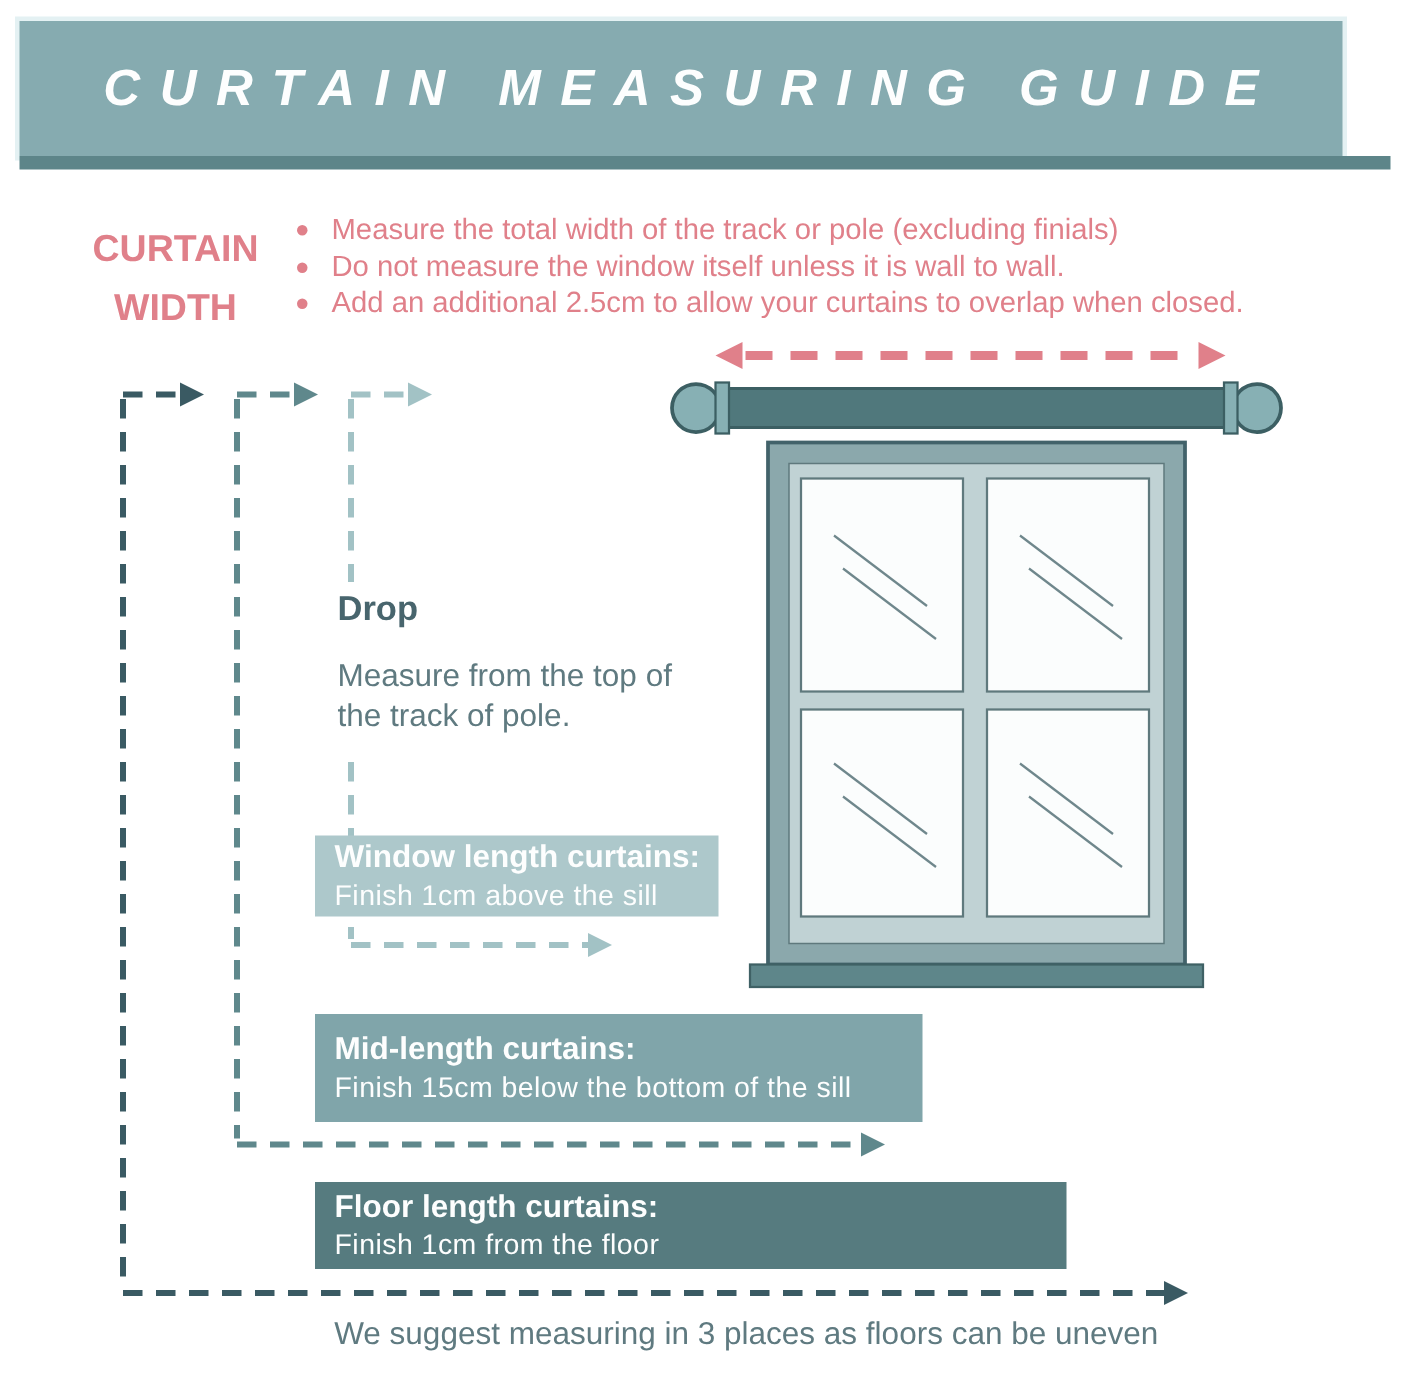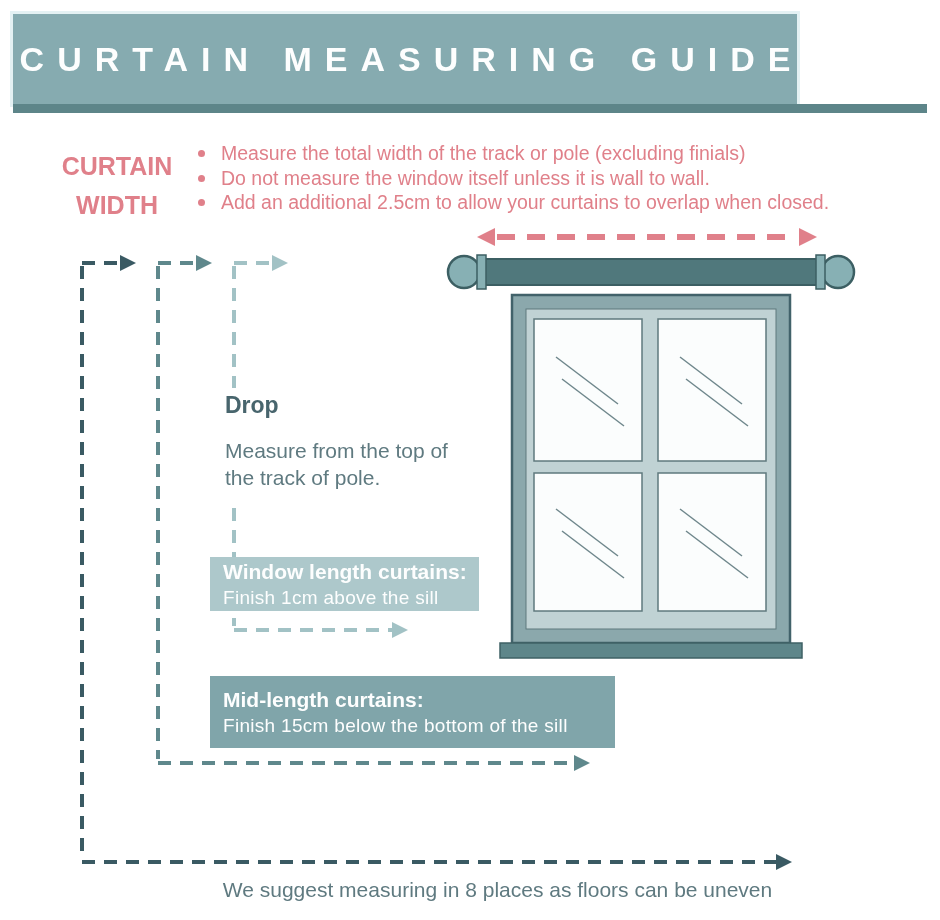--- a/index.html
+++ b/index.html
@@ -7,23 +7,23 @@
     --dark-teal:#3a5a63; --medium-teal:#5f888c; --light-teal:#a2c2c5;
     --box-light:#adc8cb; --box-medium:#80a5aa; --box-dark:#567b7f;
     --pole:#50787c; --pole-outline:#3c5f63; --finial:#87b0b4;
     --frame:#8ba8ac; --frame-inner:#c0d2d4; --pane:#fbfdfd; --pane-border:#5f797d;
     --sill:#5e868a; --text-teal:#5f7a80; --drop-heading:#48656d; --white:#fdfefe;
   }
   html,body{margin:0;padding:0;background:#ffffff;}
   body{font-family:"Liberation Sans","DejaVu Sans",sans-serif;}
   .page{position:relative;width:940px;height:920px;background:#ffffff;overflow:hidden;}
 
-  .banner{position:absolute;left:13px;top:14px;width:784px;height:90px;
+  .banner{position:absolute;left:13px;top:14px;width:882px;height:90px;
     background:var(--header-bg);box-shadow:0 0 0 3px #e4f1f3;
-    display:flex;align-items:center;justify-content:center;}
+    display:flex;align-items:center;justify-content:center;font-style:italic;}
   .banner-title{color:var(--white);font-size:34px;font-weight:bold;
     letter-spacing:13px;white-space:nowrap;padding-left:13px;}
   .banner-strip{position:absolute;left:13px;top:104px;width:914px;height:9px;
     background:var(--header-strip);}
 
   .cw-label{position:absolute;left:56px;top:147px;width:122px;text-align:center;
     color:var(--pink);font-size:25px;font-weight:bold;line-height:39px;}
 
   .bullets{position:absolute;left:192px;top:141px;width:730px;margin:0;padding:0;
     list-style:none;}
@@ -162,16 +162,20 @@
   </div>
 
   <div class="len-box box-window">
     <div class="bt">Window length curtains:</div>
     <div class="bs">Finish 1cm above the sill</div>
   </div>
   <div class="len-box box-mid">
     <div class="bt">Mid-length curtains:</div>
     <div class="bs">Finish 15cm below the bottom of the sill</div>
   </div>
+  <div class="len-box box-floor">
+    <div class="bt">Floor length curtains:</div>
+    <div class="bs">Finish 1cm from the floor</div>
+  </div>
 
-  <div class="footer-note">We suggest measuring in 8 places as floors can be uneven</div>
+  <div class="footer-note">We suggest measuring in 3 places as floors can be uneven</div>
 
 </div>
 
 </body></html>

